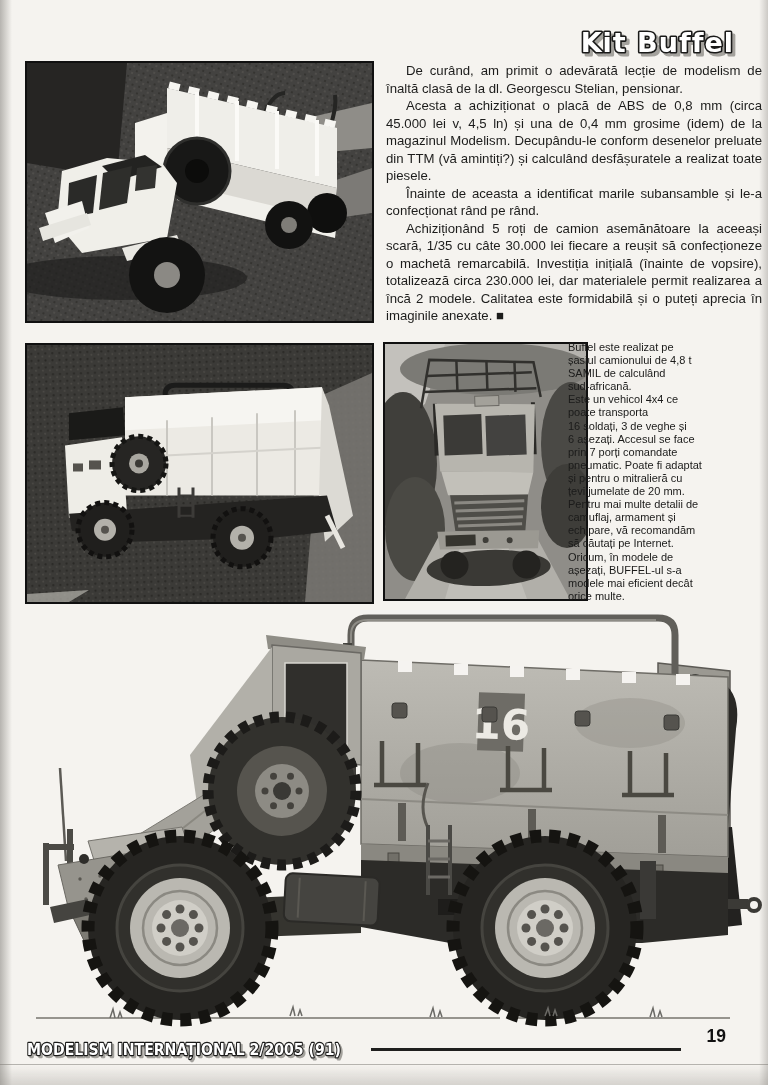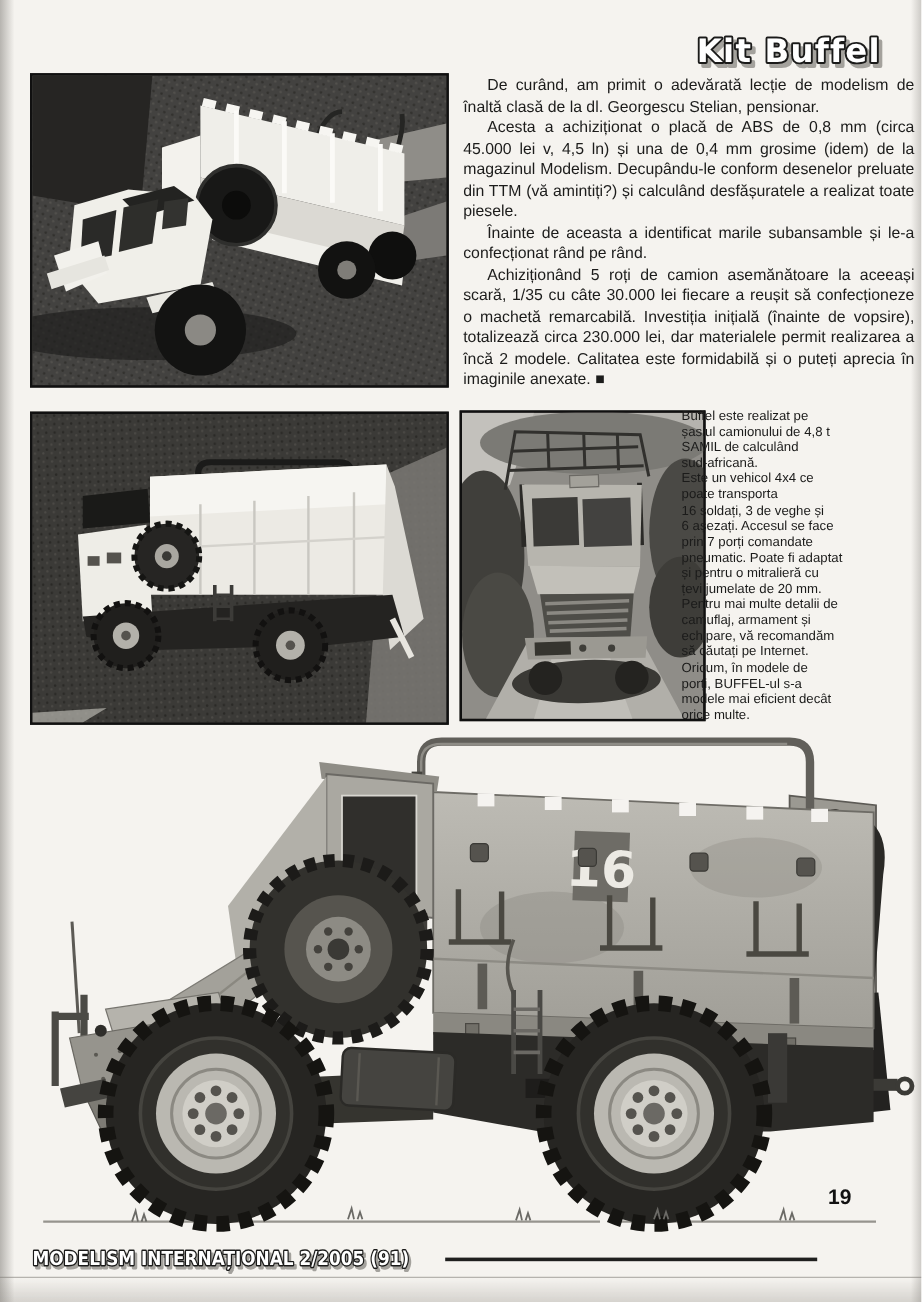--- a/index.html
+++ b/index.html
@@ -19,21 +19,21 @@
   
   .bubble, .bubble-shadow { font-family:"DejaVu Sans", sans-serif; font-weight:bold;
       font-size:27px; letter-spacing:1px; stroke-linejoin:round; paint-order:stroke; }
   .bubble        { fill:#ffffff; stroke:#1a1a19; stroke-width:3.2px; }
   .bubble-shadow { fill:#a4a29d; stroke:#a4a29d; stroke-width:3.2px; }
   .f { font-size:16px; stroke-width:2.3px; letter-spacing:0; }
 
   .title-svg  { position:absolute; left:560px; top:24px;  width:181px; height:38px; }
   .footer-svg { position:absolute; left:27px;  top:1037px; width:322px; height:26px; }
   .footer-line{ position:absolute; left:371px; top:1048px; width:310px; height:2.5px; background:#1f1f1e; }
-  .page-number{ position:absolute; left:690px; top:987px; width:36px; 
+  .page-number{ position:absolute; left:690px; top:1026px; width:36px; text-align:right;
                 font-size:17.5px; font-weight:bold; color:#111; }
 
   .article { position:absolute; left:386px; top:62px; width:376px; color:#1c1c1b;
              font-size:13.2px; line-height:17.5px; text-align:justify; }
   .article p { text-indent:20px; }
 
   .caption { position:absolute; left:568px; top:341px; width:168px;
              font-size:11px; line-height:13.1px; color:#1b1b1a; }
 
   .photo { position:absolute; border:2px solid #101010; background:#3c3b38; }
@@ -202,21 +202,21 @@
       <div>6 așezați. Accesul se face</div>
       <div>prin 7 porți comandate</div>
       <div>pneumatic. Poate fi adaptat</div>
       <div>și pentru o mitralieră cu</div>
       <div>țevi jumelate de 20 mm.</div>
       <div>Pentru mai multe detalii de</div>
       <div>camuflaj, armament și</div>
       <div>echipare, vă recomandăm</div>
       <div>să căutați pe Internet.</div>
       <div>Oricum, în modele de</div>
-      <div>porți, BUFFEL-ul s-a</div>
+      <div>așezați, BUFFEL-ul s-a</div>
       <div>modele mai eficient decât</div>
       <div>orice multe.</div>
     </div>
 
   <div class="drawing">
     <svg viewBox="0 0 735 427">
       <defs>
         <linearGradient id="panelGrad" x1="0" y1="0" x2="0" y2="1">
           <stop offset="0" stop-color="#bdbbb4"></stop>
             <stop offset="1" stop-color="#a19f98"></stop>

